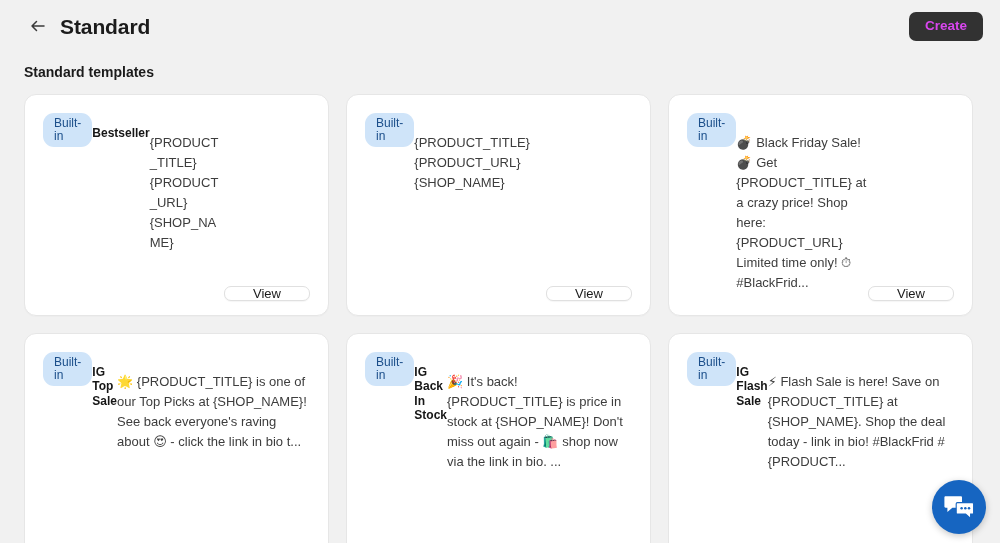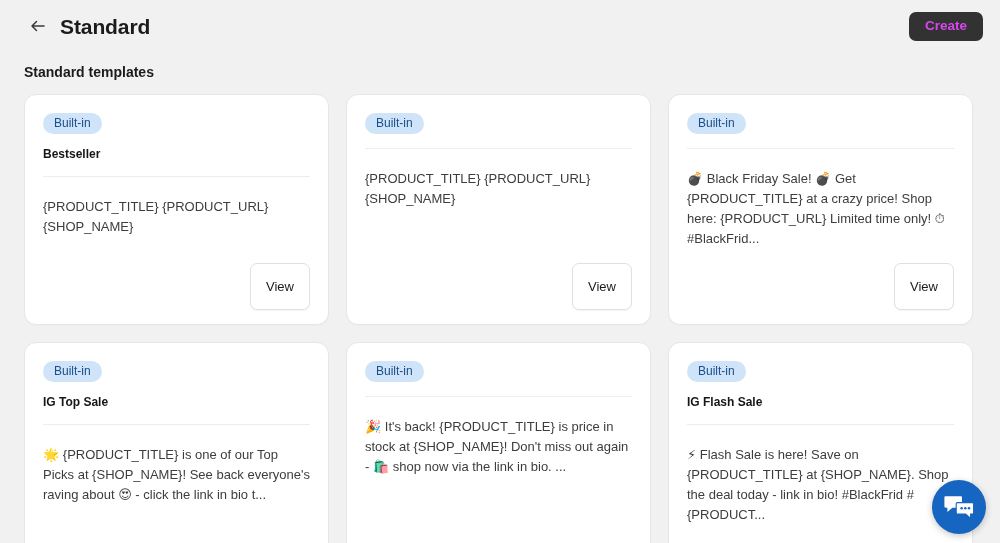--- a/index.html
+++ b/index.html
@@ -81,21 +81,21 @@
     padding: 14px 0 0 24px;
   }
 
   .card {
     background: #ffffff;
     border: 1px solid #e6e6e6;
     border-radius: 12px;
     padding: 18px 18px 14px 18px;
     min-height: 222px;
     display: flex;
-    flex-direction: column;
+    flex-direction: row;
     box-shadow: 0 1px 1px rgba(0,0,0,0.02);
   }
 
   .badge {
     display: inline-block;
     align-self: flex-start;
     background: #cfe4f9;
     color: #1b4e8a;
     font-size: 12px;
     border-radius: 11px;
@@ -131,22 +131,22 @@
     justify-content: flex-end;
   }
 
   .view-btn {
     background: #ffffff;
     border: 1px solid #e0e0e0;
     border-radius: 7px;
     font-family: inherit;
     font-size: 13px;
     color: #1b1b1b;
-    padding: 0 15px;
-    height: 47px;
+    padding: 0 28px;
+    height: 15px;
     cursor: pointer;
     line-height: 1;
     box-shadow: 0 1px 1px rgba(0,0,0,0.04);
   }
 
   
   .chat-widget {
     position: absolute;
     right: 14px;
     bottom: 9px;
@@ -216,20 +216,21 @@
     <div class="card-title">IG Top Sale</div>
     <div class="divider"></div>
     <div class="card-body">🌟 {PRODUCT_TITLE} is one of our Top Picks at {SHOP_NAME}! See back everyone's raving about 😍 - click the link in bio t...</div>
     <div class="card-footer">
       
     </div>
   </div>
 
   <div class="card">
     <span class="badge">Built-in</span>
+    <div class="card-title">IG Back In Stock</div>
     <div class="divider"></div>
     <div class="card-body">🎉 It's back! {PRODUCT_TITLE} is price in stock at {SHOP_NAME}! Don't miss out again - 🛍️ shop now via the link in bio. ...</div>
     <div class="card-footer">
       
     </div>
   </div>
 
   <div class="card">
     <span class="badge">Built-in</span>
     <div class="card-title">IG Flash Sale</div>

